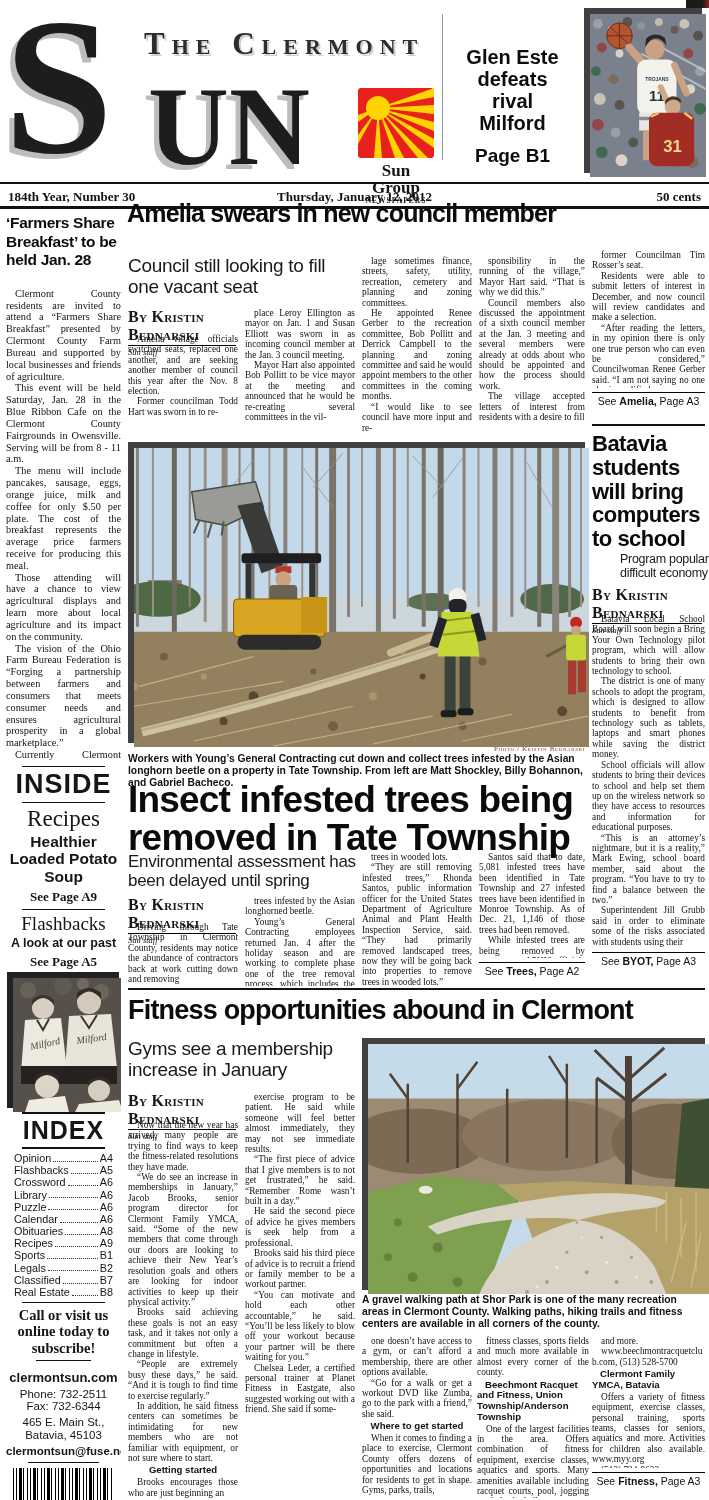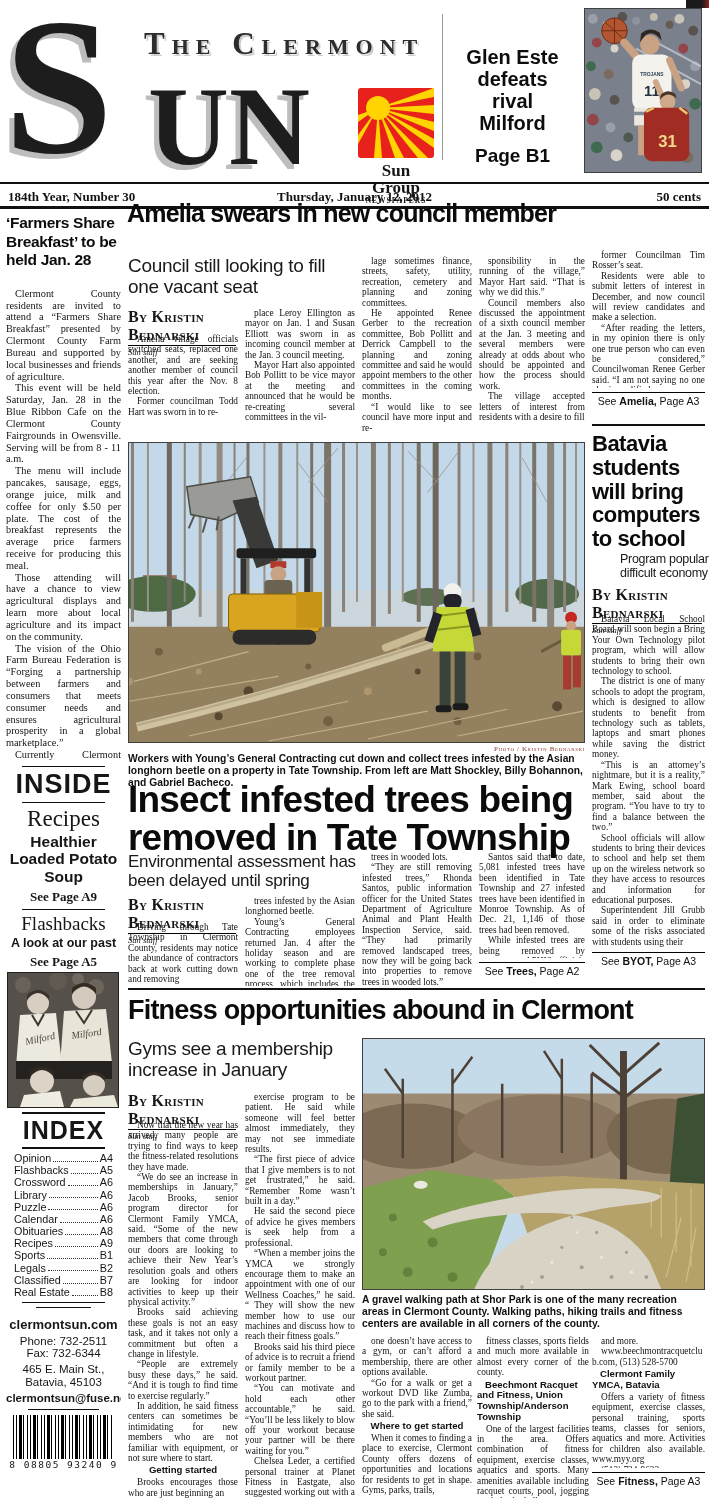--- a/index.html
+++ b/index.html
@@ -9,21 +9,21 @@
   
   .big-letter{font-family:"Liberation Serif",serif;font-weight:bold;color:#1d1d1d;
               line-height:1;text-shadow:-5px 5px 0 #bdbdbd;}
   .kicker{font-family:"Liberation Serif",serif;font-weight:bold;font-variant:small-caps;
           color:#2d2d2d;letter-spacing:7px;text-shadow:2px 2px 0 #cfcfcf;}
   .logo-name{font-family:"Liberation Serif",serif;font-weight:bold;font-size:17px;text-align:center;line-height:1;}
   .logo-sub{font-family:"Liberation Serif",serif;font-weight:bold;font-size:7.5px;letter-spacing:1px;text-align:center;}
   .teaser{font-family:"Liberation Sans",sans-serif;font-weight:bold;font-size:20px;
           line-height:1.1;text-align:center;color:#0d0d0d;}
   .vrule{width:1px;background:#9a9a9a;}
-  .photo-frame{border:1px solid #404040;box-sizing:border-box;background:#fde047;}
+  .photo-frame{border:6px solid #404040;box-sizing:border-box;background:#fde047;}
   
   .rule{background:#111;}
   .dateline{font-family:"Liberation Serif",serif;font-weight:bold;font-size:13px;color:#111;}
   
   .hl{font-family:"Liberation Sans",sans-serif;font-weight:bold;color:#0b0b0b;
       letter-spacing:-0.8px;line-height:1.04;}
   .sub{font-family:"Liberation Sans",sans-serif;color:#1a1a1a;line-height:1.12;letter-spacing:-0.3px;}
   
   .by-name{display:block;font-weight:bold;font-variant:small-caps;font-size:16px;
            border-bottom:1.2px solid #000;padding-bottom:1px;letter-spacing:0.3px;}
@@ -275,20 +275,21 @@
           <span>B7</span>
         </div>
         <div class="idx-row">
           <span>Real Estate</span>
           <span class="idx-dots"></span>
           <span>B8</span>
         </div>
       </div>
 
     <hr class="srule">
+    <div class="cta">Call or visit us online today to subscribe!</div>
     <hr class="srule" style="margin:3px 30px;">
     <div class="site">clermontsun.com</div>
     <div class="contact" style="margin-top:3px;">Phone: 732-2511</div>
     <div class="contact">Fax: 732-6344</div>
     <div class="contact" style="margin-top:3px;">465 E. Main St.,</div>
     <div class="contact">Batavia, 45103</div>
     <div class="email">clermontsun@fuse.net</div>
     <hr class="srule" style="margin:5px 22px;">
     <div>
       <div class="bars"></div>
@@ -436,22 +437,22 @@
   <div class="abs rule" style="left:592px;top:424px;width:113px;height:1.5px;"></div>
   <div class="abs hl" style="left:592px;top:432px;width:113px;font-size:22px;line-height:1.08;letter-spacing:-0.5px;">Batavia students will bring computers to school</div>
   <div class="abs sub" style="left:584px;top:552px;width:113px;font-size:12.5px;margin-left:36px;">Program popular in difficult economy</div>
   <div class="abs" style="left:592px;top:586px;width:110px;">
     <span class="by-name">By Kristin Bednarski</span>
     <span class="by-staff">Sun staff</span>
   </div>
   <div class="abs body-col" style="left:592px;top:614px;width:113px;height:334px;">
       <p>Batavia Local School Board will soon begin a Bring Your Own Technology pilot program, which will allow students to bring their own technology to school.</p>
       <p>The district is one of many schools to adopt the program, which is designed to allow students to benefit from technology such as tablets, laptops and smart phones while saving the district money.</p>
+      <p>School officials will allow students to bring their devices to school and help set them up on the wireless network so they have access to resources and information for educational purposes.</p>
       <p>“This is an attorney’s nightmare, but it is a reality,” Mark Ewing, school board member, said about the program. “You have to try to find a balance between the two.”</p>
-      <p>School officials will allow students to bring their devices to school and help set them up on the wireless network so they have access to resources and information for educational purposes.</p>
       <p>Superintendent Jill Grubb said in order to eliminate some of the risks associated with students using their</p>
     </div>
   <div class="abs see" style="left:592px;top:952px;width:113px;">
     <span>See </span><b>BYOT,</b><span> Page A3</span>
   </div>
 
   <div class="abs hl" style="left:128px;top:781px;width:457px;font-size:37px;">Insect infested trees being removed in Tate Township</div>
   <div class="abs sub" style="left:128px;top:852px;width:232px;font-size:17px;">Environmental assessment has been delayed until spring</div>
   <div class="abs" style="left:128px;top:896px;width:108px;">
     <span class="by-name">By Kristin Bednarski</span>
@@ -489,21 +490,20 @@
       <p>Brooks said achieving these goals is not an easy task, and it takes not only a commitment but often a change in lifestyle.</p>
       <p>“People are extremely busy these days,” he said. “And it is tough to find time to exercise regularly.”</p>
       <p>In addition, he said fitness centers can sometimes be intimidating for new members who are not familiar with equipment, or not sure where to start.</p>
       <p class="ihead">Getting started</p>
       <p>Brooks encourages those who are just beginning an</p>
     </div>
   <div class="abs body-col" style="left:245px;top:1092px;width:110px;height:406px;">
       <p>exercise program to be patient. He said while someone will feel better almost immediately, they may not see immediate results.</p>
       <p>“The first piece of advice that I give members is to not get frustrated,” he said. “Remember Rome wasn’t built in a day.”</p>
       <p>He said the second piece of advice he gives members is seek help from a professional.</p>
-      <p>“When a member joins the YMCA we strongly encourage them to make an appointment with one of our Wellness Coaches,” he said. “ They will show the new member how to use our machines and discuss how to reach their fitness goals.”</p>
       <p>Brooks said his third piece of advice is to recruit a friend or family member to be a workout partner.</p>
       <p>“You can motivate and hold each other accountable,” he said. “You’ll be less likely to blow off your workout because your partner will be there waiting for you.”</p>
       <p>Chelsea Leder, a certified personal trainer at Planet Fitness in Eastgate, also suggested working out with a friend. She said if some-</p>
     </div>
 
   <div class="abs photo-frame" style="left:362px;top:1038px;width:343px;height:252px;">
     <svg width="341" height="250" viewBox="0 0 343 252" preserveAspectRatio="none">
       <rect width="343" height="252" fill="#c6dbea"></rect>
       <rect y="55" width="343" height="95" fill="#9d8a72"></rect>
       <ellipse cx="50" cy="98" rx="70" ry="33" fill="#7d6a54"></ellipse>

